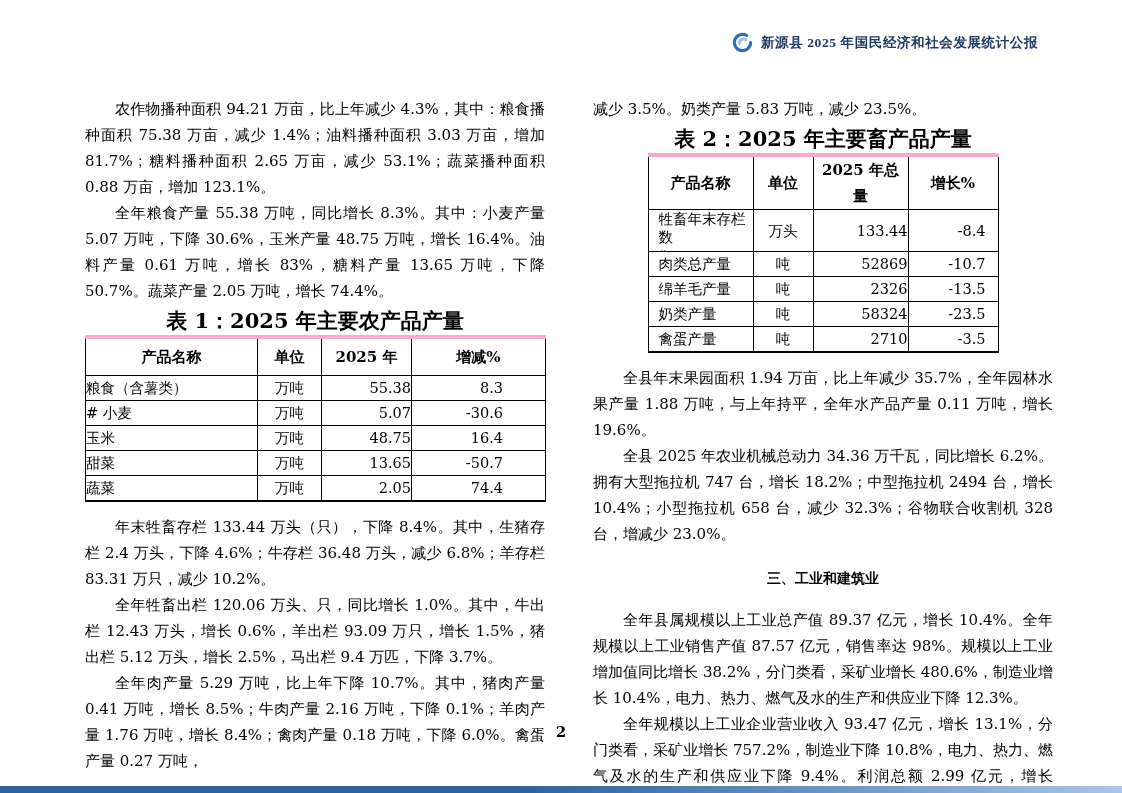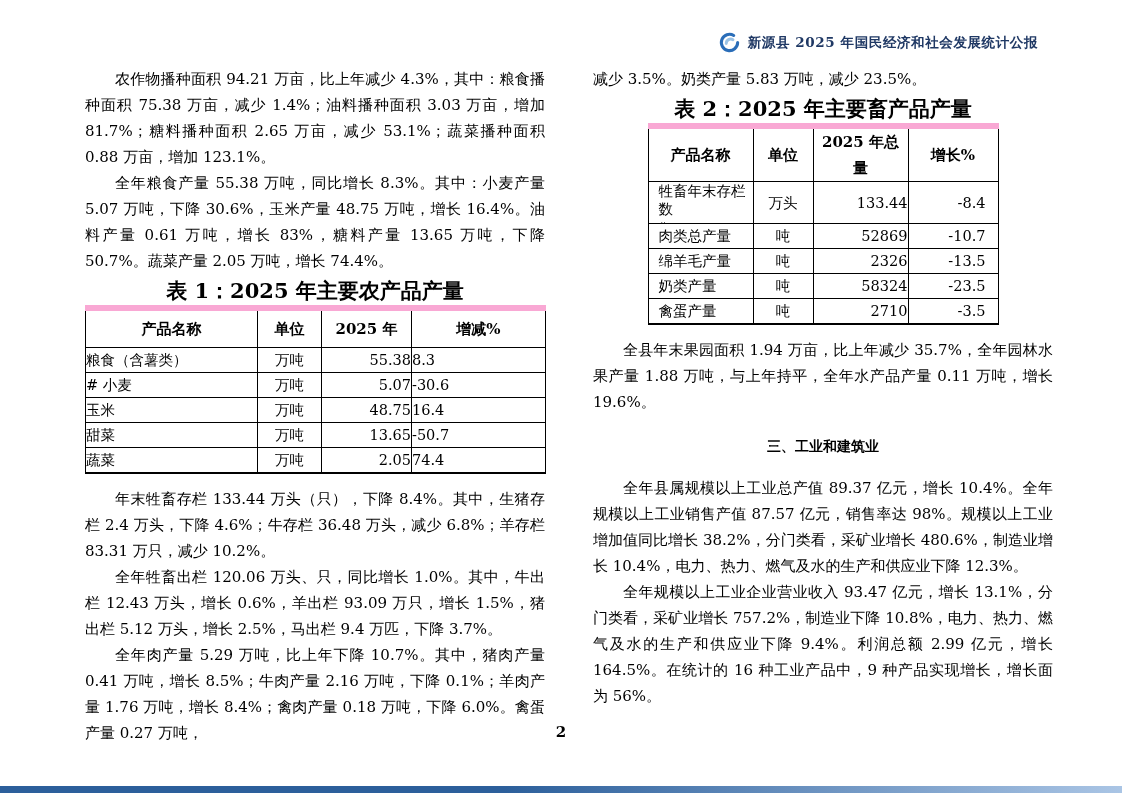--- a/index.html
+++ b/index.html
@@ -11,43 +11,43 @@
     --bar-b:#aac5e5;
   }
   html,body{margin:0;padding:0;background:#ffffff;}
   .page{
     position:relative;width:1122px;height:793px;background:#ffffff;
     font-family:"DejaVu Serif","Liberation Serif",serif;color:var(--ink);
     overflow:hidden;
   }
   
   .header{position:absolute;top:31px;right:84px;display:flex;align-items:center;gap:7px;}
-  .header-title{font-size:13.5px;font-weight:600;color:var(--header-blue);letter-spacing:0.6px;}
+  .header-title{font-size:13.5px;font-weight:600;color:var(--header-blue);letter-spacing:0.6px;font-family:Liberation Serif, serif;}
   .logo{width:23px;height:23px;display:block;}
   
-  .col{position:absolute;top:66px;width:460px;font-size:15px;line-height:26px;}
+  .col{position:absolute;top:96px;width:460px;font-size:15px;line-height:26px;}
   .col-left{left:85px;}
   .col-right{left:593px;}
   p.body{margin:0;text-indent:2em;text-align:justify;}
   p.noindent{text-indent:0;}
   
   .tbl-title{text-align:center;font-weight:bold;font-size:21px;line-height:21px;margin:6px 0 4px;}
   table.doc{border-collapse:collapse;margin:0 0 12px 0;table-layout:fixed;}
   table.t1{width:460px;}
   table.t2{width:350px;margin-left:auto;margin-right:auto;}
-  table.doc{border-top:6px solid #f9a8d4;border-bottom:2px solid #000;}
+  table.doc{border-top:4px solid #f9a8d4;border-bottom:2px solid #000;}
   table.doc th,table.doc td{border:1px solid #000;}
   table.doc thead th{font-weight:bold;font-size:15px;height:36px;padding:0 2px;}
   table.doc td{height:24px;font-size:14.5px;line-height:18px;padding:0;}
   .t-name{text-align:left;padding-left:8px;}
   .ind1{padding-left:30px;}
   .ind2{padding-left:46px;margin-top:20px;}
   .t-unit{text-align:center;}
   .t-val{text-align:right;padding-right:12px;}
-  .t1 .t-chg{text-align:left;padding-right:42px;}
+  .t1 .t-chg{text-align:right;padding-right:42px;}
   .t2 .t-chg{text-align:right;padding-right:12px;}
   .t2 .t-name{padding-left:10px;margin-left:37px;}
   .row-note{display:block;font-size:8px;line-height:5px;padding-left:2px;}
   
   .section-heading{text-align:center;font-weight:bold;font-size:14px;line-height:26px;margin:18px 0 16px;}
   
   .footer-page{position:absolute;left:0;right:0;bottom:52px;text-align:center;font-size:15px;font-weight:bold;}
   .footer-bar{position:absolute;left:0;bottom:0;width:100%;height:7px;
     background:linear-gradient(90deg,var(--bar-a) 0%,var(--bar-a) 45%,var(--bar-b) 100%);}
 </style>
@@ -175,20 +175,21 @@
         <tr>
           <td class="t-name">禽蛋产量</td>
           <td class="t-unit">吨</td>
           <td class="t-val">2710</td>
           <td class="t-chg">-3.5</td>
         </tr>
       </tbody>
     </table>
 
     <p class="body">全县年末果园面积 1.94 万亩，比上年减少 35.7%，全年园林水果产量 1.88 万吨，与上年持平，全年水产品产量 0.11 万吨，增长 19.6%。</p>
+    <p class="body">全县 2025 年农业机械总动力 34.36 万千瓦，同比增长 6.2%。拥有大型拖拉机 747 台，增长 18.2%；中型拖拉机 2494 台，增长 10.4%；小型拖拉机 658 台，减少 32.3%；谷物联合收割机 328 台，增减少 23.0%。</p>
 
     <div class="section-heading">三、工业和建筑业</div>
 
     <p class="body">全年县属规模以上工业总产值 89.37 亿元，增长 10.4%。全年规模以上工业销售产值 87.57 亿元，销售率达 98%。规模以上工业增加值同比增长 38.2%，分门类看，采矿业增长 480.6%，制造业增长 10.4%，电力、热力、燃气及水的生产和供应业下降 12.3%。</p>
     <p class="body">全年规模以上工业企业营业收入 93.47 亿元，增长 13.1%，分门类看，采矿业增长 757.2%，制造业下降 10.8%，电力、热力、燃气及水的生产和供应业下降 9.4%。利润总额 2.99 亿元，增长 164.5%。在统计的 16 种工业产品中，9 种产品实现增长，增长面为 56%。</p>
   </div>
 
   <div class="footer-page">2</div>
   <div class="footer-bar"></div>
 

